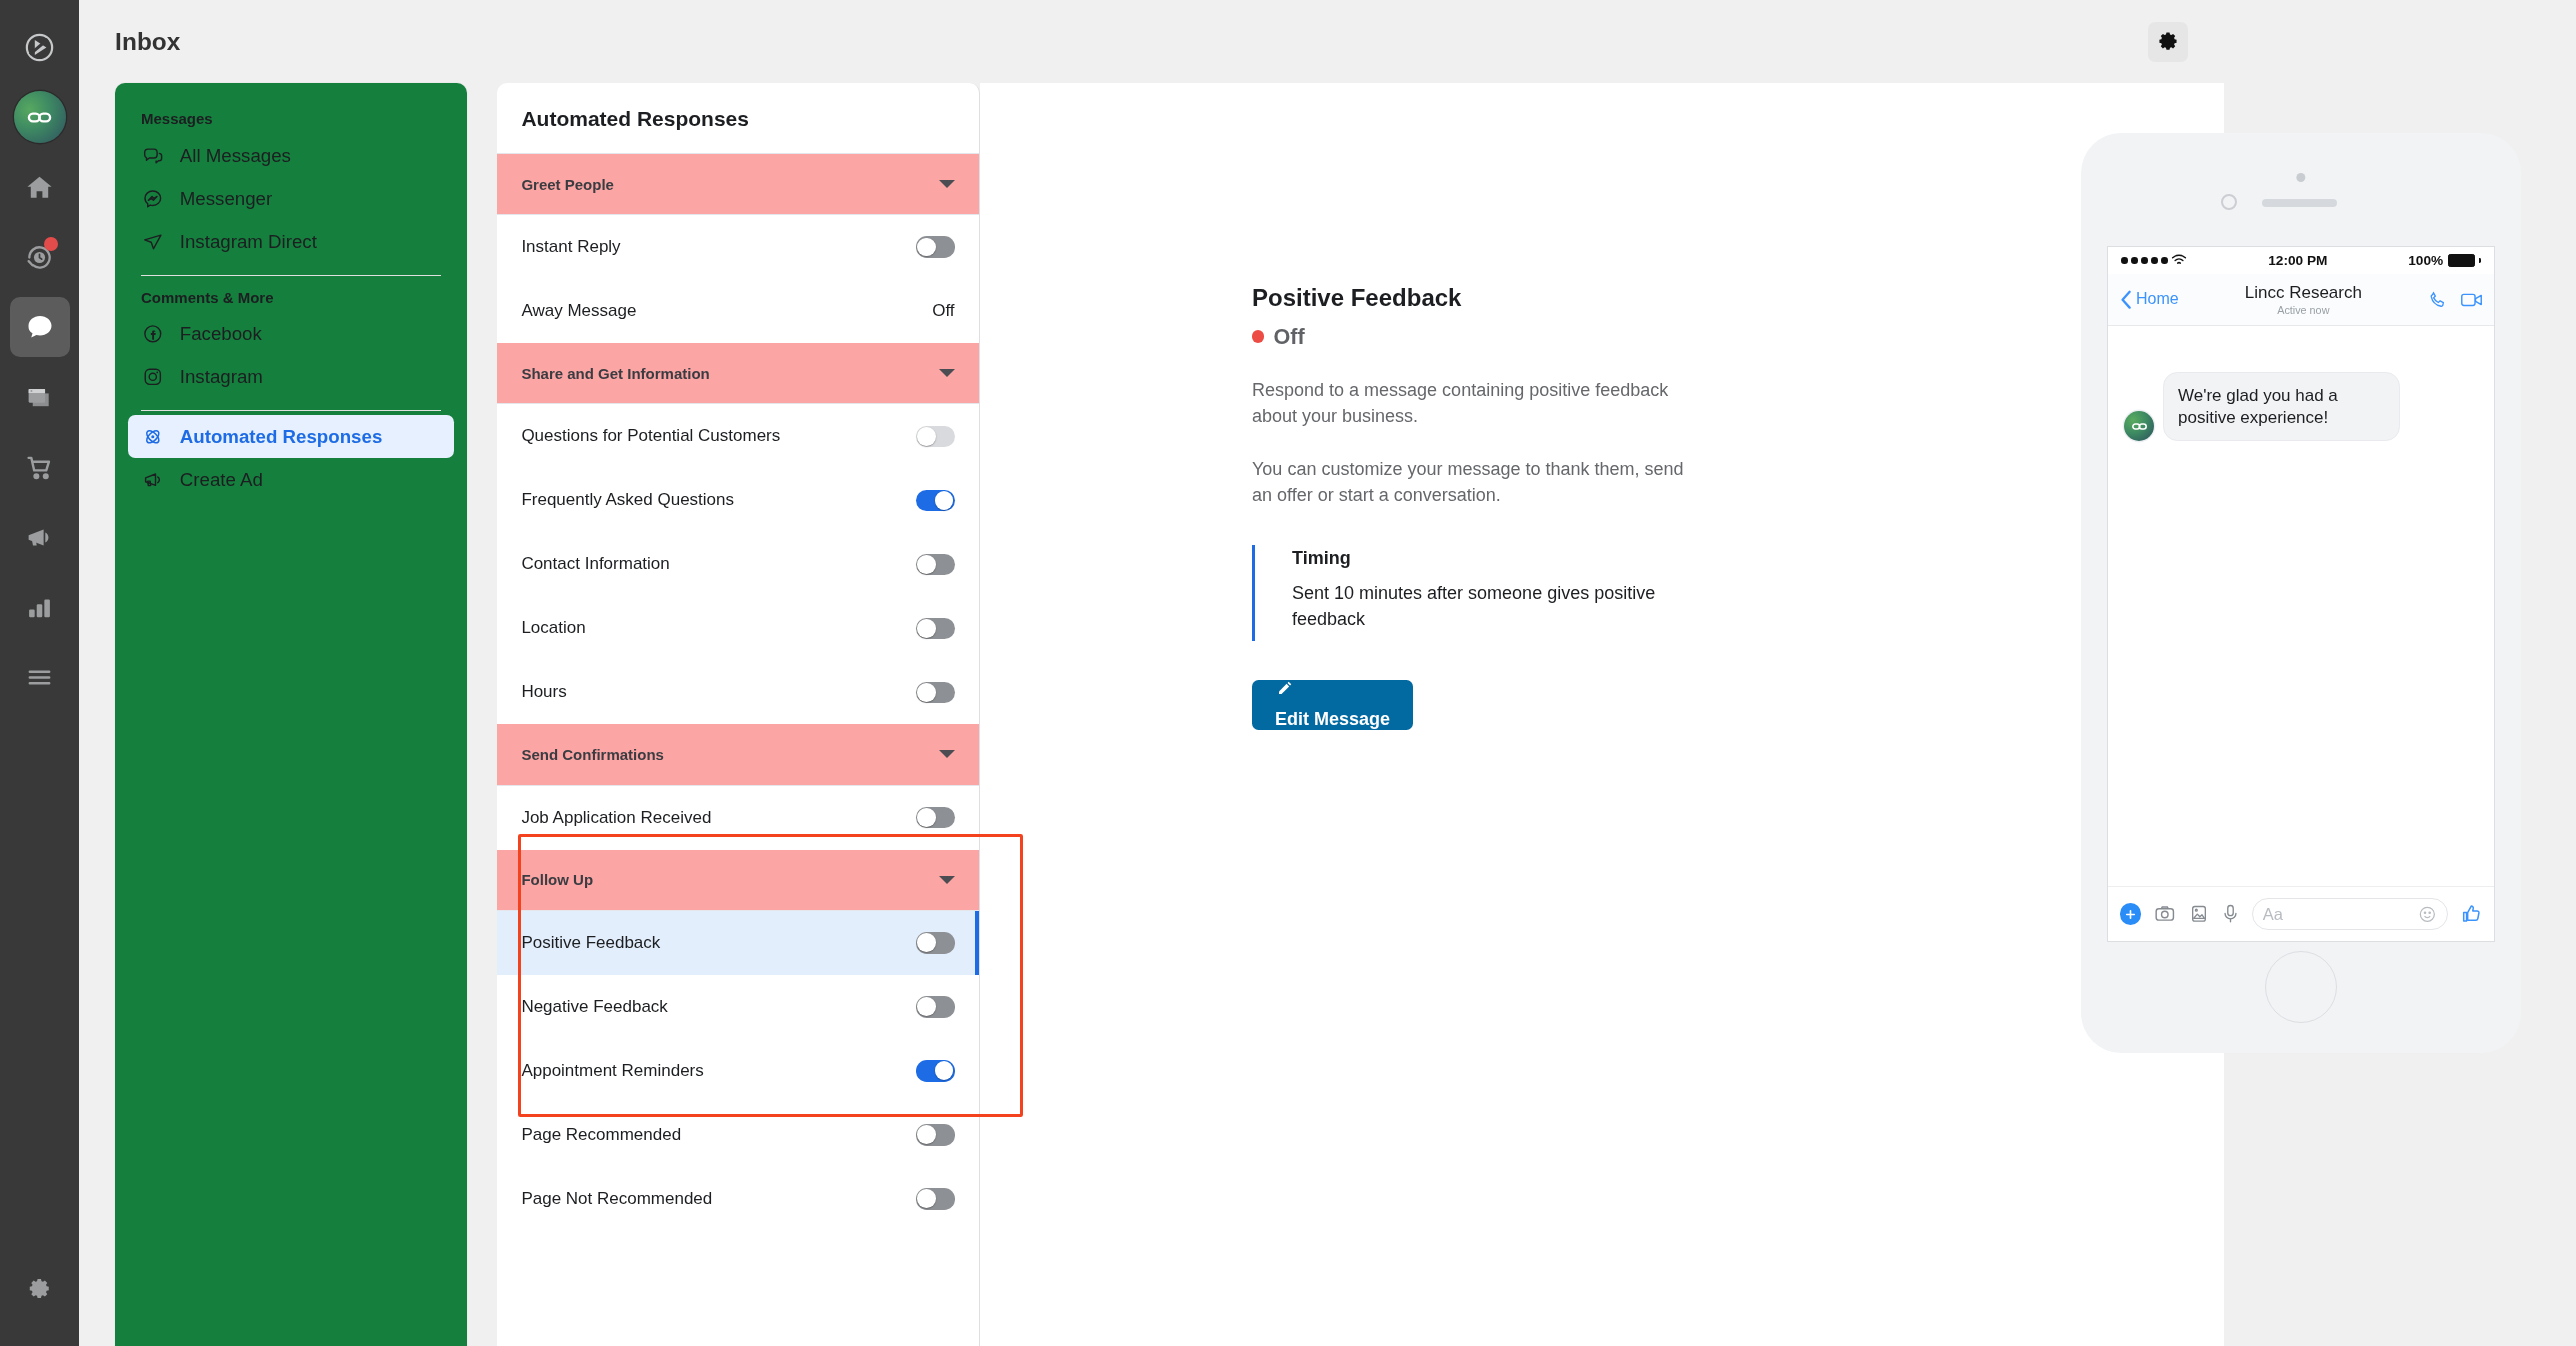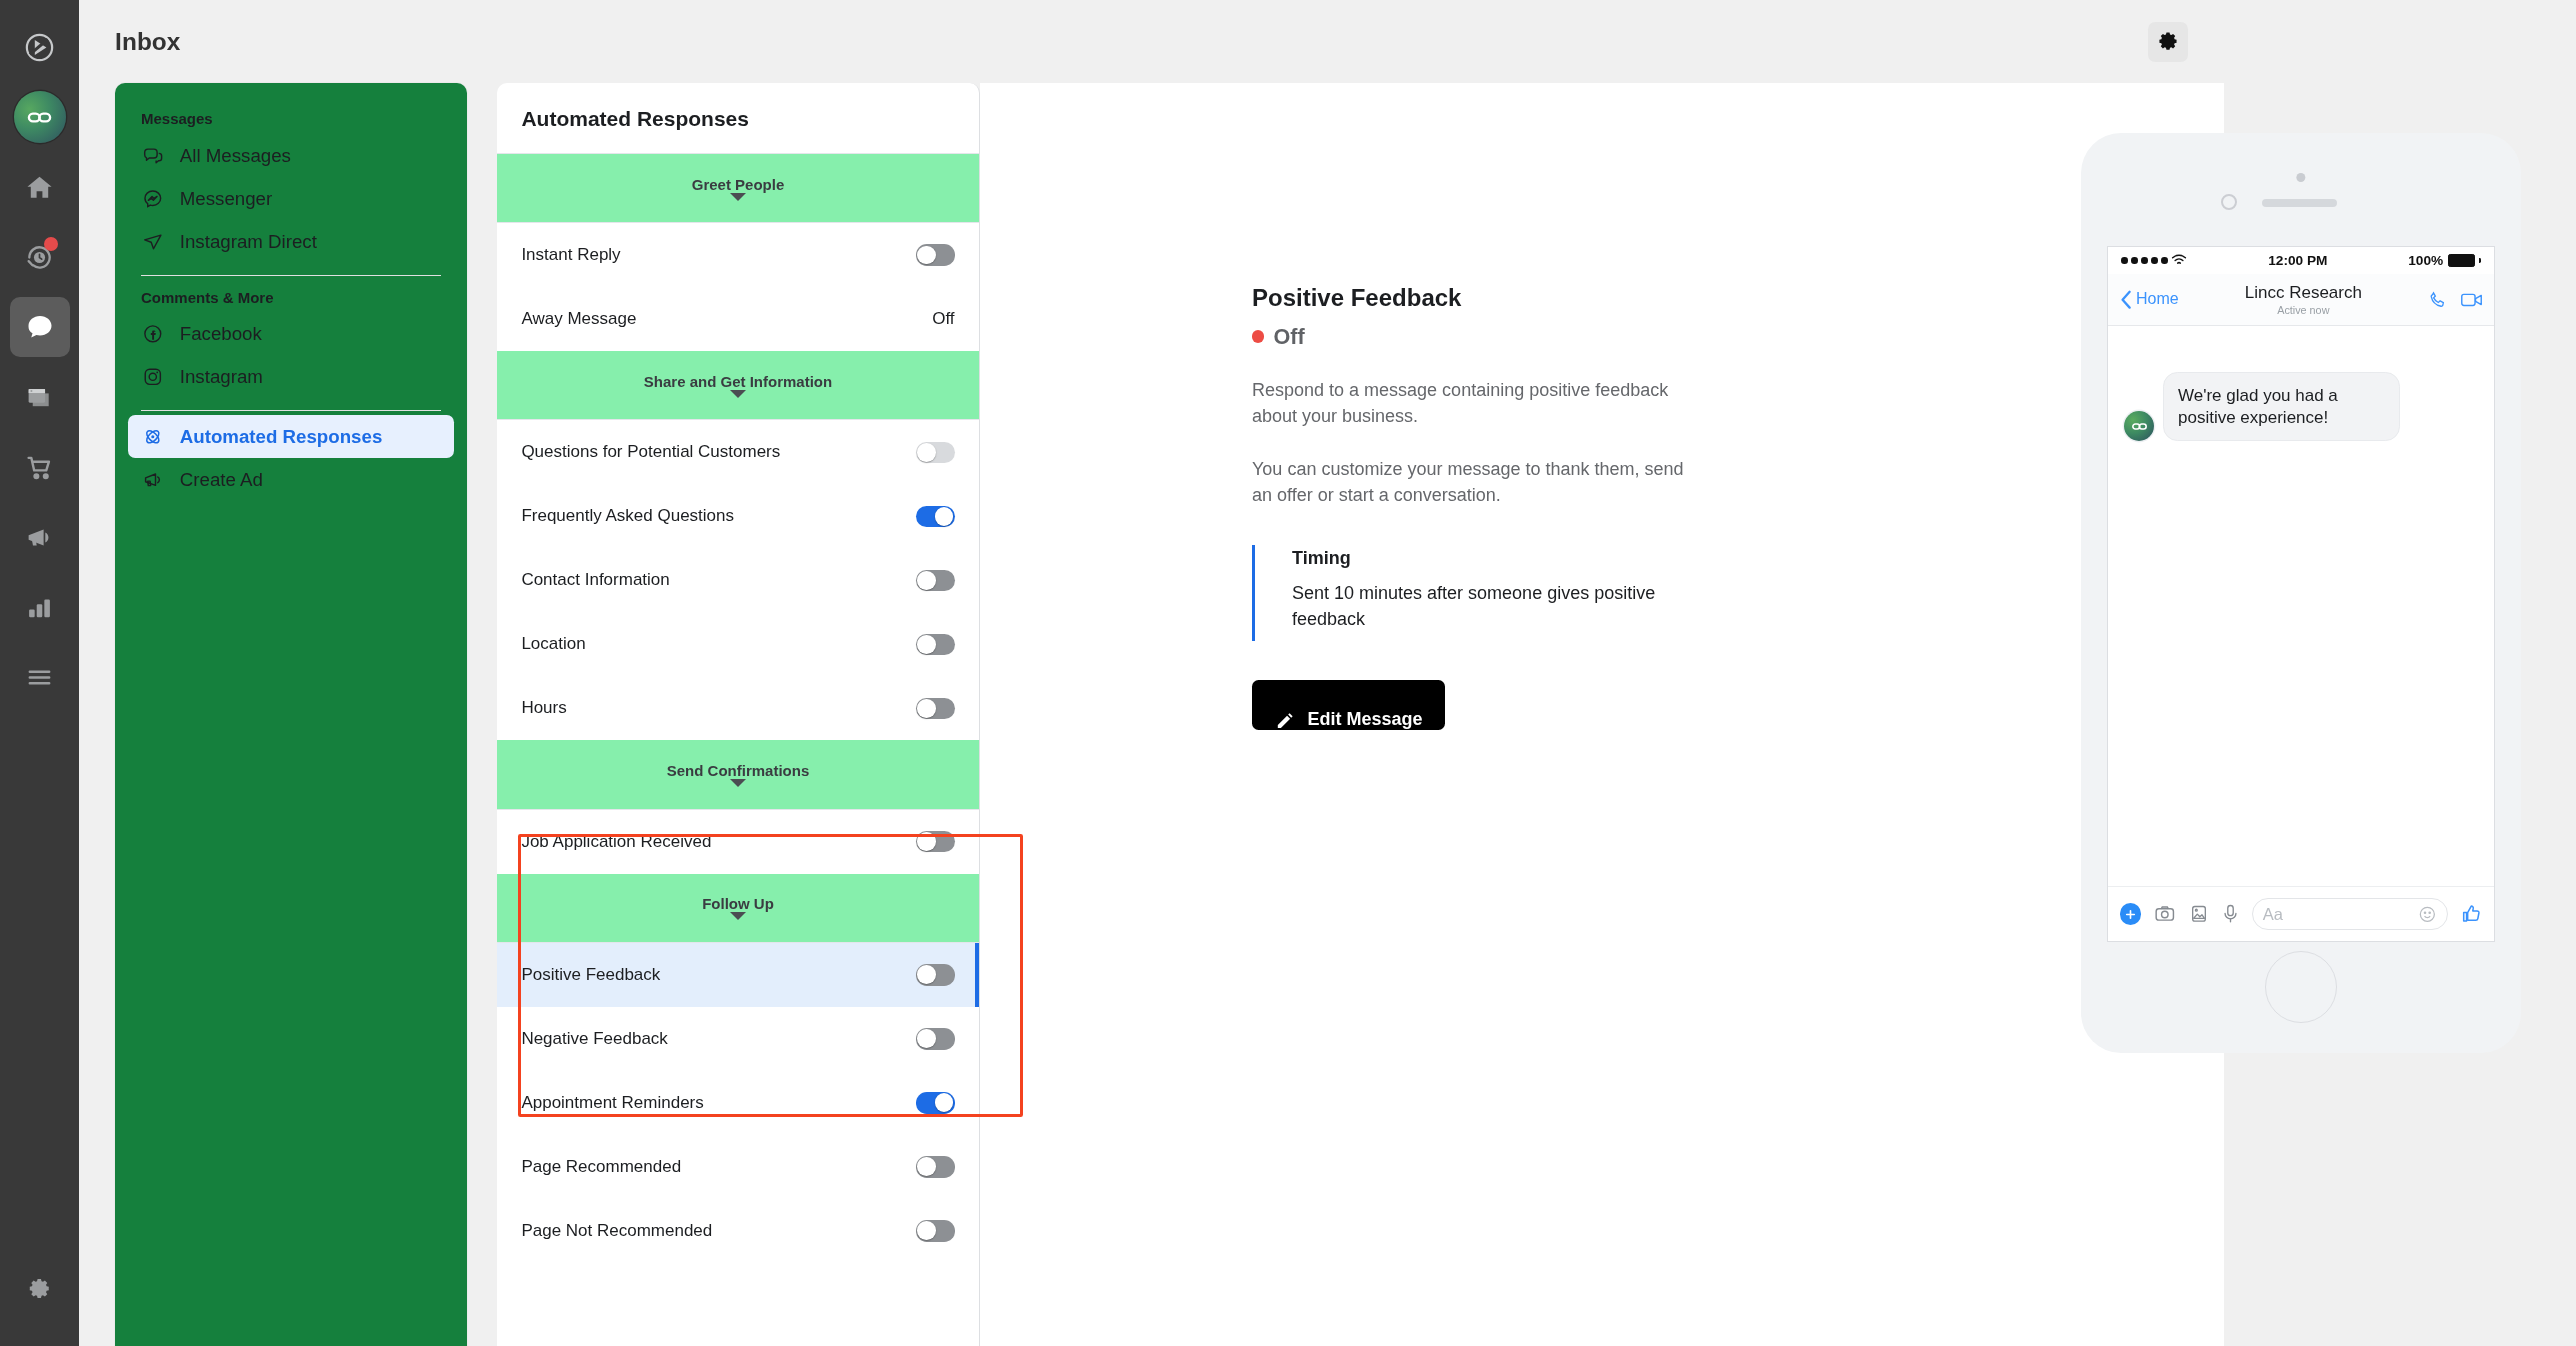--- a/index.html
+++ b/index.html
@@ -82,24 +82,23 @@
   .autopanel {
     width: 483px; flex: 0 0 483px; margin-left: 30px; background: #fff;
     border-radius: 10px 10px 0 0; border-right: 0.7px solid #dddfe2;
     position: relative;
   }
   .autopanel-head {
     padding: 24.4px 24.4px 21.6px 24.4px; font-size: 21px; font-weight: bold; color: #1c1e21;
     border-bottom: 0.7px solid #e4e6eb;
   }
   .sec-head {
-    background: #86efac; border-bottom: 0.7px solid #e4e6eb;
+    background: #fca5a5; border-bottom: 0.7px solid #e4e6eb;
     padding: 21.6px 24.4px; display: flex; align-items: center; justify-content: space-between;
     cursor: pointer;
-    flex-direction: column;
   }
   .sec-head .t { font-size: 15px; font-weight: bold; color: #3a3c41; }
   .caret { width: 0; height: 0; border-left: 8px solid transparent; border-right: 8px solid transparent; border-top: 8.6px solid #4b4d52; }
   .row {
     padding: 0 24.4px; height: 64px; display: flex; align-items: center;
     justify-content: space-between; background: #fff; cursor: pointer; position: relative;
   }
   .row .rl { font-size: 17px; color: #1c1e21; }
   .row .off-text { font-size: 17px; color: #1c1e21; }
   .row.highlight { background: #e3eefc; }
@@ -130,23 +129,23 @@
   .d-status { display: flex; align-items: center; gap: 9.3px; margin-top: 11.5px; }
   .d-dot { width: 12.2px; height: 12.2px; border-radius: 50%; background: #ed4c44; }
   .d-status-lbl { font-size: 21.6px; font-weight: bold; color: #606266; }
   .d-para { font-size: 18px; line-height: 1.45; color: #65676b; margin-top: 27px; max-width: 503px; }
   .d-timing {
     margin-top: 37px; border-left: 3.6px solid #1d6ce5; padding: 2.9px 0 8.6px 37px; max-width: 503px;
   }
   .d-timing h4 { font-size: 18px; color: #1c1e21; margin-bottom: 11.5px; }
   .d-timing p { font-size: 18px; line-height: 1.45; color: #1c1e21; }
   .edit-btn {
-    margin-top: 39px; background: #000000; color: #fff; border: none; border-radius: 6.5px;
-    height: 50px; padding: 0 23px; display: inline-flex; align-items: flex-end; gap: 13px;
-    font-size: 18px; font-weight: bold; cursor: pointer; font-family: inherit;
+    margin-top: 39px; background: #0369a1; color: #fff; border: none; border-radius: 6.5px;
+    height: 50px; padding: 0 23px; display: inline-flex; align-items: flex-start; gap: 13px;
+    font-size: 18px; font-weight: bold; cursor: pointer; font-family: inherit; flex-direction: column;
   }
 
   
   .phone {
     position: absolute; left: 2002px; top: 133px; width: 440px; height: 920px;
     background: #f1f3f5; border-radius: 40px;
   }
   .ph-dot { position: absolute; top: 40px; left: 50%; transform: translateX(-50%); width: 9.3px; height: 9.3px; border-radius: 50%; background: #c9ccd1; }
   .ph-cam { position: absolute; top: 61px; left: 140px; width: 16px; height: 16px; border-radius: 50%; border: 2.2px solid #ccced3; }
   .ph-spk { position: absolute; top: 66px; left: 181px; width: 75px; height: 8px; border-radius: 4.3px; background: #d5d8dc; }

